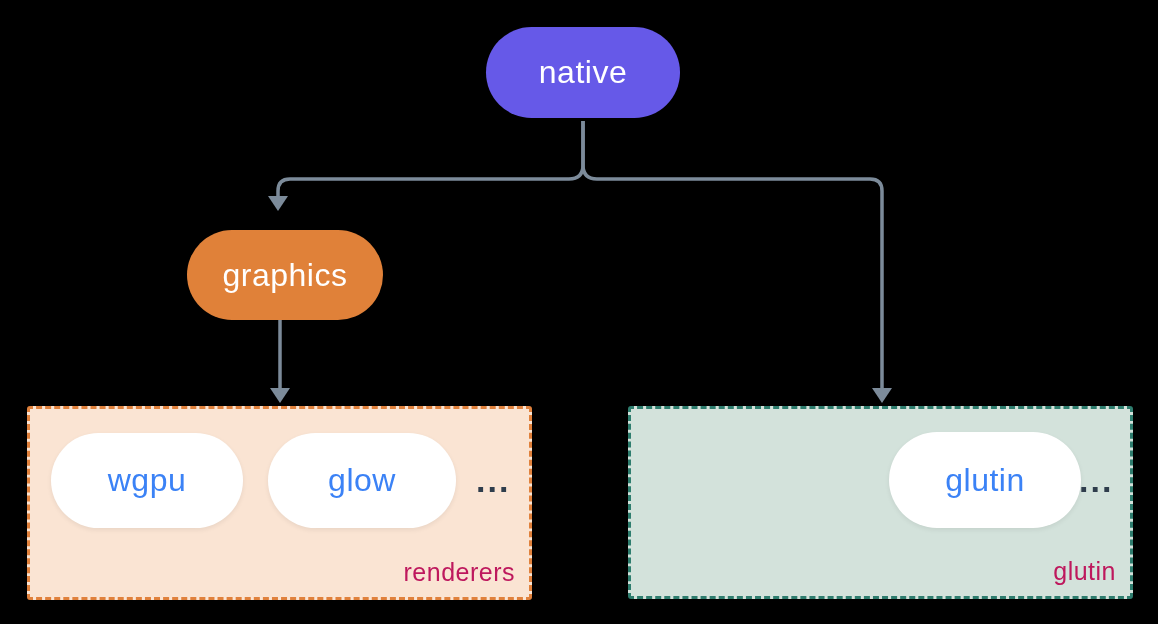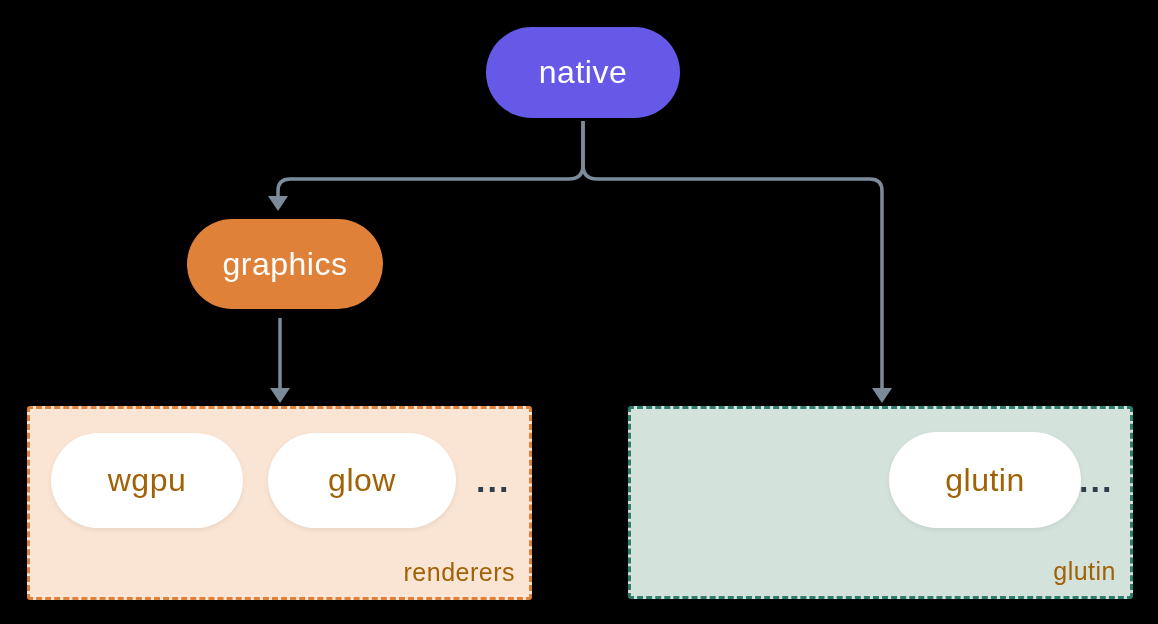--- a/index.html
+++ b/index.html
@@ -28,32 +28,32 @@
     align-items: center;
     justify-content: center;
     border-radius: 48px;
     font-size: 32px;
     letter-spacing: 0.5px;
   }
   .pill.top-node {
     color: #ffffff;
   }
   .node-native   { left: 486px; top: 27px;  width: 194px; height: 91px; }
-  .node-graphics { left: 187px; top: 219px; width: 196px; height: 90px; }
+  .node-graphics { left: 187px; top: 230px; width: 196px; height: 90px; }
   .group-box {
     position: absolute;
     border: 3px dashed transparent;
     border-radius: 3px;
     box-sizing: border-box;
   }
   .group-renderers { left: 27px;  top: 406px; width: 505px; height: 194px; }
   .group-shells    { left: 628px; top: 406px; width: 505px; height: 193px; }
   .group-box .pill {
     background: #ffffff;
-    color: #a16207;
+    color: #3b82f6;
     box-shadow: 0 2px 5px rgba(0,0,0,0.07);
   }
   .group-renderers .pill-1 { left: 21px;  top: 24px; width: 192px; height: 95px; }
   .group-renderers .pill-2 { left: 238px; top: 24px; width: 188px; height: 95px; }
   .group-shells    .pill-1 { left: 25px;  top: 23px; width: 194px; height: 96px; }
   .group-shells    .pill-2 { left: 258px; top: 23px; width: 192px; height: 96px; }
   .ellipsis {
     position: absolute;
     top: 24px;
     height: 95px;
@@ -63,21 +63,21 @@
     font-size: 34px;
     font-weight: bold;
     letter-spacing: 2px;
   }
   .group-renderers .ellipsis { left: 446px; }
   .group-shells    .ellipsis { left: 448px; }
   .group-label {
     position: absolute;
     right: 14px;
     bottom: 10px;
-    color: #a16207;
+    color: #be185d;
     font-size: 25px;
     letter-spacing: 0.5px;
   }
 </style>
 </head>
 <body>
 
 <div class="canvas">
 
   <svg class="connector-svg" viewBox="0 0 1158 624" xmlns="http://www.w3.org/2000/svg">

